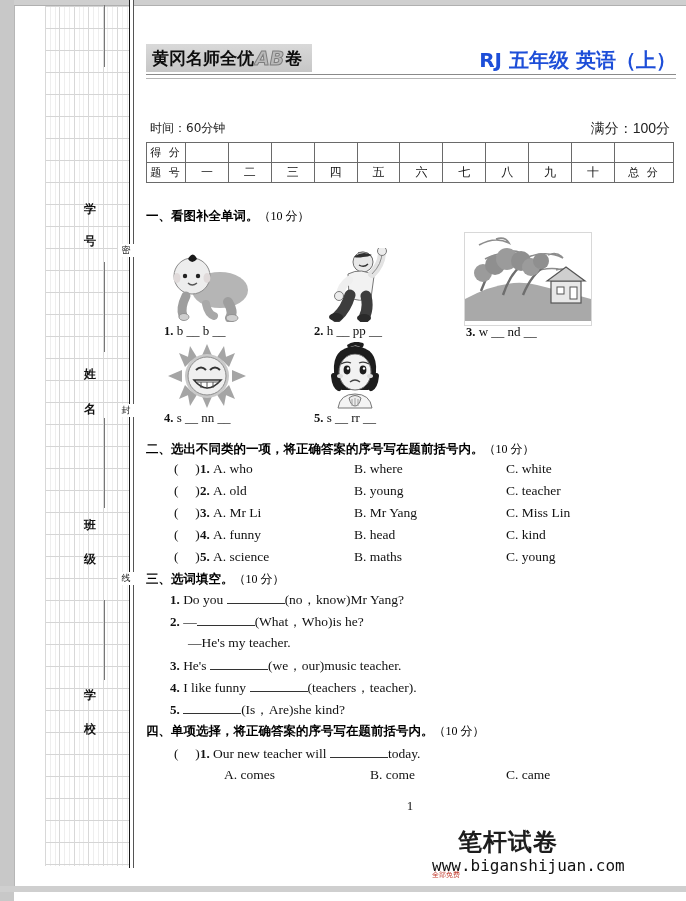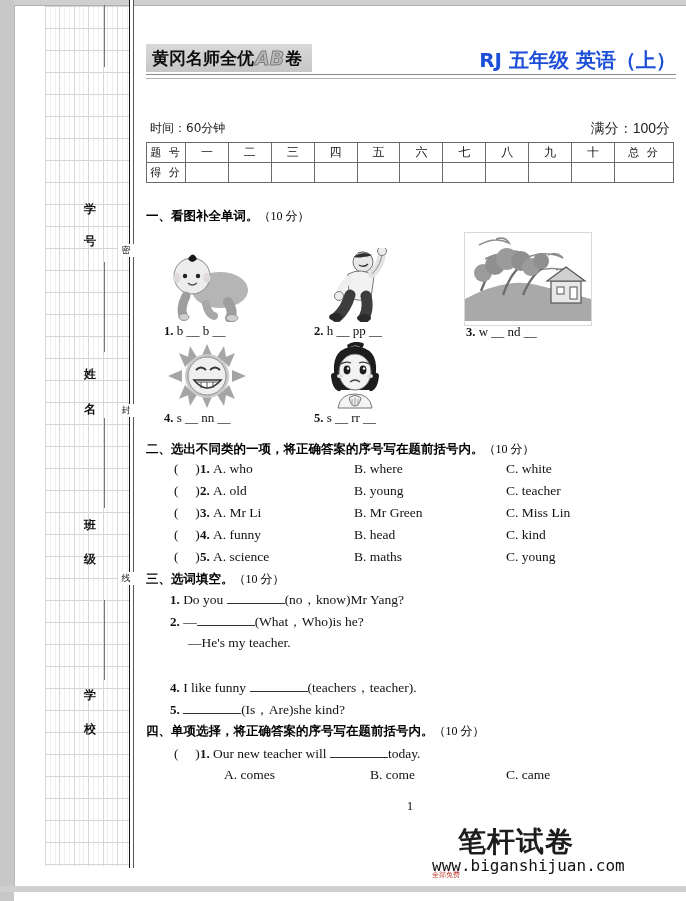--- a/index.html
+++ b/index.html
@@ -63,21 +63,21 @@
   .qline{position:absolute;font-family:"Liberation Serif",serif;font-size:13.5px;color:#111;white-space:nowrap;}
   .qline b{font-size:13px;}
   .opt{position:absolute;font-family:"Liberation Serif",serif;font-size:13.5px;color:#111;white-space:nowrap;}
   .blank{display:inline-block;border-bottom:1px solid #333;height:12px;}
 
   .pageno{position:absolute;left:0;top:798px;width:528px;text-align:center;
     font-family:"Liberation Serif",serif;font-size:13px;color:#111;}
 
   
   .wm{position:absolute;left:432px;top:826px;}
-  .wm .cn{font-family:"DejaVu Sans",sans-serif;font-weight:bold;font-size:28px;color:#1d1d1d;
+  .wm .cn{font-family:"DejaVu Sans",sans-serif;font-weight:bold;font-size:24px;color:#1d1d1d;
     letter-spacing:1px;line-height:32px;margin-left:26px;}
   .wm .free{position:absolute;left:0px;top:44px;font-family:"DejaVu Sans",sans-serif;
     font-size:7px;color:#c0392b;font-weight:normal;}
   .wm .url{font-family:"DejaVu Sans Mono",monospace;font-size:16px;color:#111;margin-top:-2px;}
   .botbar{position:absolute;left:0;top:886px;width:686px;height:6px;background:#cfcfcf;}
   .topbar{position:absolute;left:0;top:0px;width:686px;height:5px;background:#cfcfcf;}
   .leftbar{position:absolute;left:0;top:0;width:14px;height:901px;background:#c8c8c8;}
   .innerline{position:absolute;left:14px;top:5px;width:1px;height:881px;background:#b6b6b6;}
   .toprule{position:absolute;left:14px;top:5px;width:672px;height:1px;background:#b0b0b0;}
 
@@ -126,46 +126,46 @@
 
 
     <div class="metarow">
       <div class="lt">时间：60分钟</div>
       <div class="rt">满分：100分</div>
     </div>
 
     <table class="score">
       <tbody>
           <tr>
+        <td class="hd">得 分</td>
+        <td></td>
+        <td></td>
+        <td></td>
+        <td></td>
+        <td></td>
+        <td></td>
+        <td></td>
+        <td></td>
+        <td></td>
+        <td></td>
+        <td class="tot"></td>
+      </tr>
+      <tr>
         <td class="hd">题 号</td>
         <td>一</td>
         <td>二</td>
         <td>三</td>
         <td>四</td>
         <td>五</td>
         <td>六</td>
         <td>七</td>
         <td>八</td>
         <td>九</td>
         <td>十</td>
         <td class="tot">总 分</td>
-      </tr>
-      <tr>
-        <td class="hd">得 分</td>
-        <td></td>
-        <td></td>
-        <td></td>
-        <td></td>
-        <td></td>
-        <td></td>
-        <td></td>
-        <td></td>
-        <td></td>
-        <td></td>
-        <td class="tot"></td>
       </tr>
     </tbody>
       </table>
 
     <div class="sect" style="top:208px;"><span>一、看图补全单词。</span><span class="pts">（10 分）</span></div>
 
     <div class="svgwrap" style="left:22px;top:250px;">
       <svg width="86" height="72" viewBox="0 0 86 72">
         <ellipse cx="52" cy="40" rx="28" ry="18" fill="#b5b5b5"></ellipse>
         <circle cx="24" cy="26" r="18" fill="#ededed" stroke="#8a8a8a" stroke-width="1"></circle>
@@ -288,38 +288,39 @@
 
     <div class="qline" style="left:28px;top:461px;">(&nbsp;&nbsp;&nbsp;&nbsp;&nbsp;)<b>1.</b>&nbsp;<span>A. who</span></div>
     <div class="opt" style="left:208px;top:461px;">B. where</div>
     <div class="opt" style="left:360px;top:461px;">C. white</div>
 
     <div class="qline" style="left:28px;top:483px;">(&nbsp;&nbsp;&nbsp;&nbsp;&nbsp;)<b>2.</b>&nbsp;<span>A. old</span></div>
     <div class="opt" style="left:208px;top:483px;">B. young</div>
     <div class="opt" style="left:360px;top:483px;">C. teacher</div>
 
     <div class="qline" style="left:28px;top:505px;">(&nbsp;&nbsp;&nbsp;&nbsp;&nbsp;)<b>3.</b>&nbsp;<span>A. Mr Li</span></div>
-    <div class="opt" style="left:208px;top:505px;">B. Mr Green</div>
+    <div class="opt" style="left:208px;top:505px;">B. Mr Yang</div>
     <div class="opt" style="left:360px;top:505px;">C. Miss Lin</div>
 
     <div class="qline" style="left:28px;top:527px;">(&nbsp;&nbsp;&nbsp;&nbsp;&nbsp;)<b>4.</b>&nbsp;<span>A. funny</span></div>
     <div class="opt" style="left:208px;top:527px;">B. head</div>
     <div class="opt" style="left:360px;top:527px;">C. kind</div>
 
     <div class="qline" style="left:28px;top:549px;">(&nbsp;&nbsp;&nbsp;&nbsp;&nbsp;)<b>5.</b>&nbsp;<span>A. science</span></div>
     <div class="opt" style="left:208px;top:549px;">B. maths</div>
     <div class="opt" style="left:360px;top:549px;">C. young</div>
 
     <div class="sect" style="top:571px;"><span>三、选词填空。</span><span class="pts">（10 分）</span></div>
 
     <div class="qline" style="left:24px;top:591px;"><b>1.</b>&nbsp;<span>Do you</span>&nbsp;<span class="blank" style="width:58px;"></span><span>(no，know)Mr Yang?</span></div>
 
     <div class="qline" style="left:24px;top:613px;"><b>2.</b>&nbsp;<span>—</span><span class="blank" style="width:58px;"></span><span>(What，Who)is he?</span></div>
     <div class="qline" style="left:42px;top:635px;">—He's my teacher.</div>
 
+    <div class="qline" style="left:24px;top:657px;"><b>3.</b>&nbsp;<span>He's</span>&nbsp;<span class="blank" style="width:58px;"></span><span>(we，our)music teacher.</span></div>
 
     <div class="qline" style="left:24px;top:679px;"><b>4.</b>&nbsp;<span>I like funny</span>&nbsp;<span class="blank" style="width:58px;"></span><span>(teachers，teacher).</span></div>
 
     <div class="qline" style="left:24px;top:701px;"><b>5.</b>&nbsp;<span class="blank" style="width:58px;"></span><span>(Is，Are)she kind?</span></div>
 
     <div class="sect" style="top:723px;"><span>四、单项选择，将正确答案的序号写在题前括号内。</span><span class="pts">（10 分）</span></div>
 
     <div class="qline" style="left:28px;top:745px;">(&nbsp;&nbsp;&nbsp;&nbsp;&nbsp;)<b>1.</b>&nbsp;<span>Our new teacher will</span>&nbsp;<span class="blank" style="width:58px;"></span><span>today.</span></div>
     <div class="opt" style="left:78px;top:767px;">A. comes</div>
     <div class="opt" style="left:224px;top:767px;">B. come</div>

